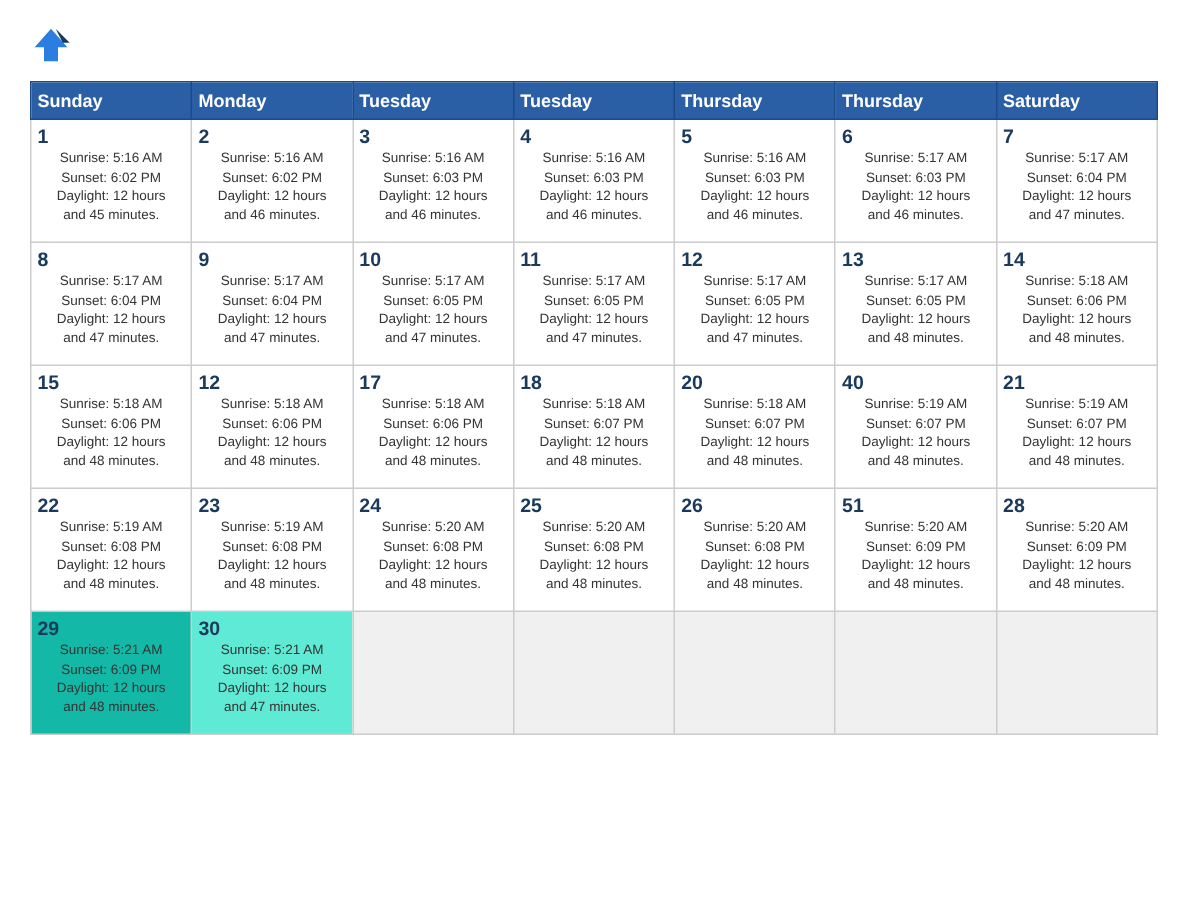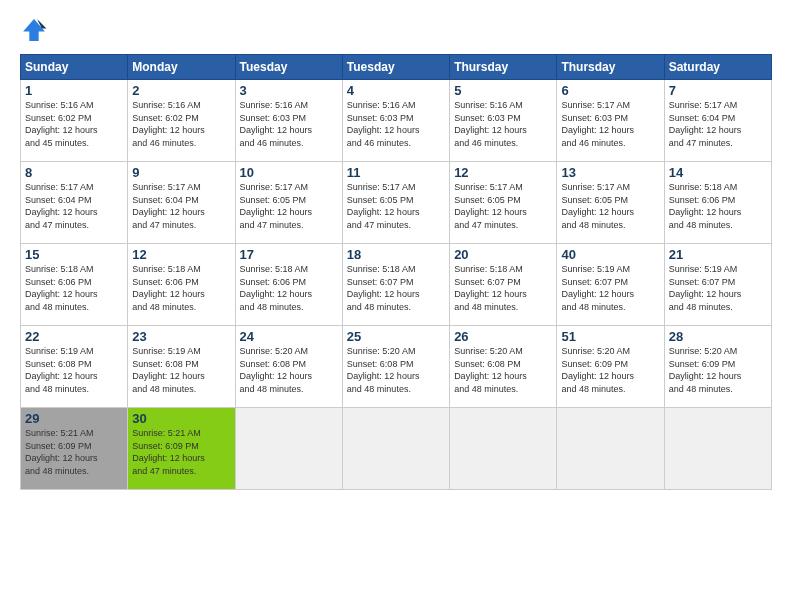--- a/index.html
+++ b/index.html
@@ -85,20 +85,21 @@
       font-size: 13px;
       font-weight: bold;
       color: #1a3a5c;
       display: block;
       margin-bottom: 1px;
     }
     .day-info {
       font-size: 9px;
       line-height: 1.4;
       color: #333;
+      text-align: center;
     }
     td.empty {
       background: #f0f0f0;
     }
   </style>
 </head>
 <body>
 
 <div class="page">
   <div class="header">
@@ -245,25 +246,25 @@
           <td>
             <span class="day-num">51</span>
             <div class="day-info">Sunrise: 5:20 AM<br>Sunset: 6:09 PM<br>Daylight: 12 hours<br>and 48 minutes.</div>
           </td>
           <td>
             <span class="day-num">28</span>
             <div class="day-info">Sunrise: 5:20 AM<br>Sunset: 6:09 PM<br>Daylight: 12 hours<br>and 48 minutes.</div>
           </td>
         </tr>
         <tr class="last-week">
-          <td style="background: #a3a3a3;">
+          <td style="background: #14b8a6;">
             <span class="day-num">29</span>
             <div class="day-info">Sunrise: 5:21 AM<br>Sunset: 6:09 PM<br>Daylight: 12 hours<br>and 48 minutes.</div>
           </td>
-          <td style="background: #84cc16;">
+          <td style="background: #5eead4;">
             <span class="day-num">30</span>
             <div class="day-info">Sunrise: 5:21 AM<br>Sunset: 6:09 PM<br>Daylight: 12 hours<br>and 47 minutes.</div>
           </td>
           <td class="empty" style="background: rgb(240, 240, 240);"></td>
           <td class="empty" style="background: rgb(240, 240, 240);"></td>
           <td class="empty" style="background: rgb(240, 240, 240);"></td>
           <td class="empty" style="background: rgb(240, 240, 240);"></td>
           <td class="empty" style="background: rgb(240, 240, 240);"></td>
         </tr>
       </tbody>

